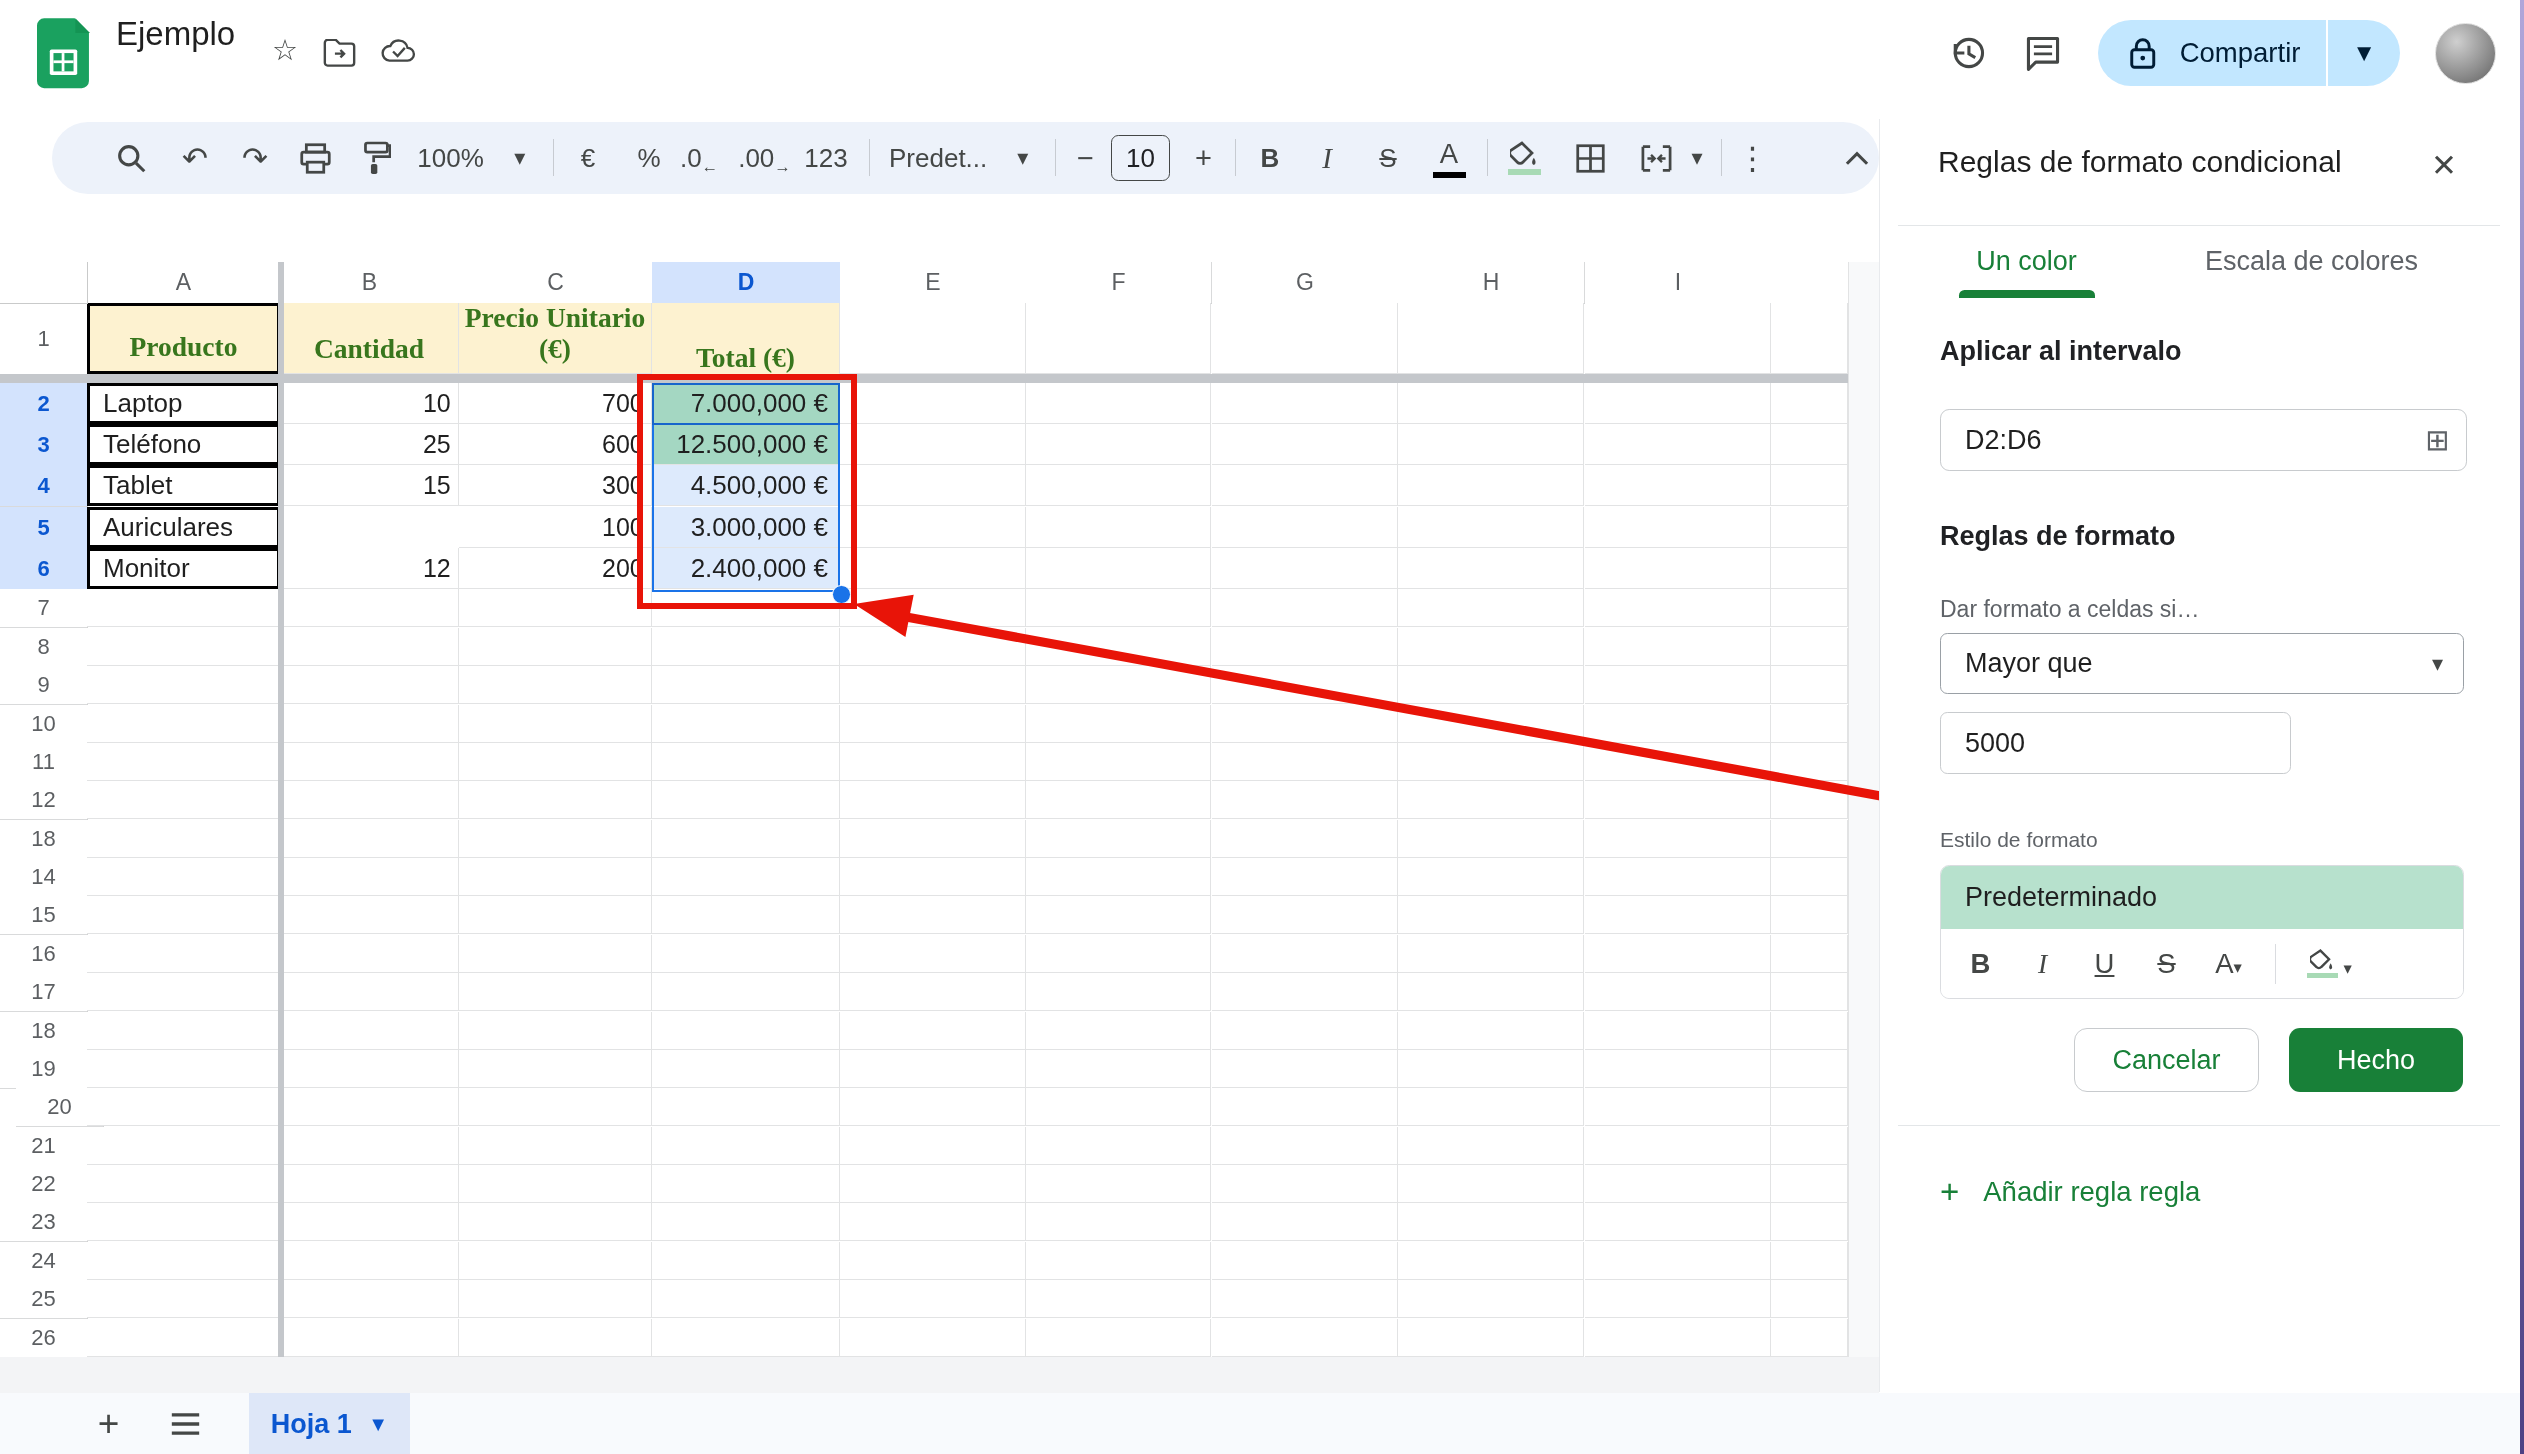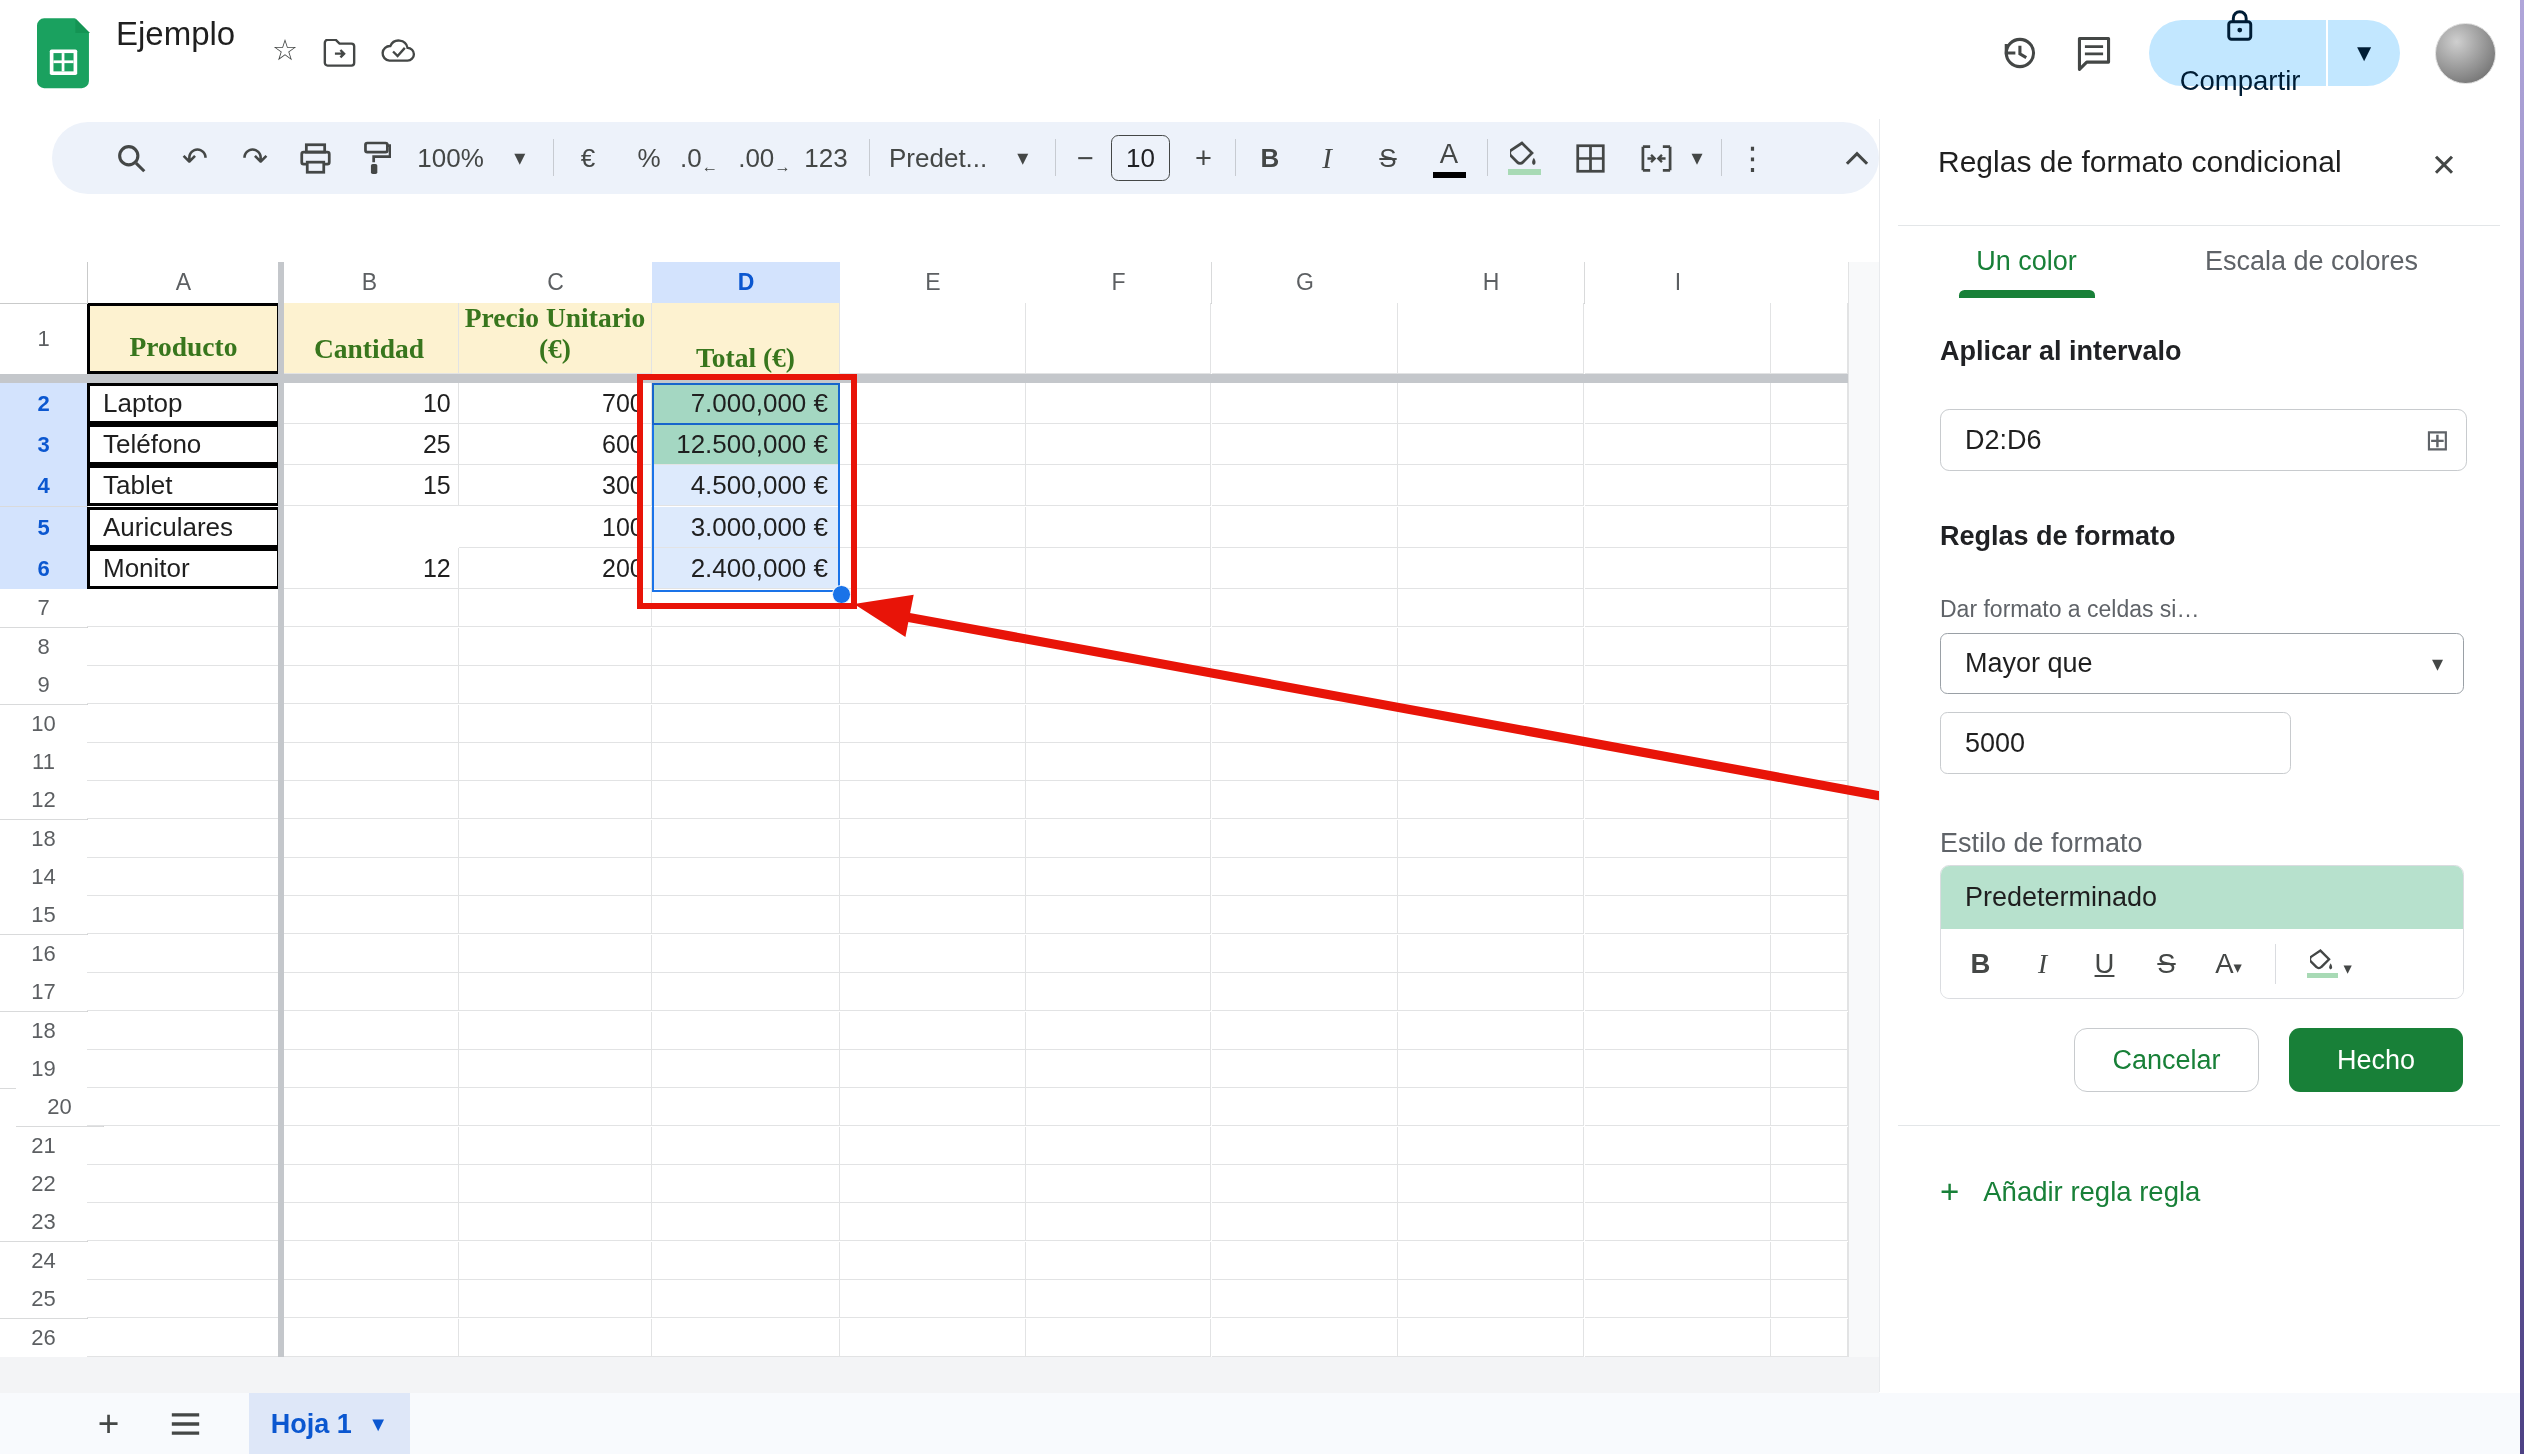--- a/index.html
+++ b/index.html
@@ -9,21 +9,21 @@
   svg{display:block;}
 
   
   #topbar{left:0;top:0;width:2525px;height:119px;background:#fff;}
   #logo{left:37px;top:18.4px;width:53px;height:72px;}
   #doc-title{left:116px;top:14.7px;font-size:33px;color:#1f1f1f;}
   .title-ico{top:33px;font-size:29px;color:#444746;}
   #menubar{left:112px;top:68px;height:42px;display:flex;gap:0;}
   #top-right{right:29px;top:20px;display:flex;align-items:center;gap:35px;}
   #share-btn{background:#c2e7ff;border-radius:46px;height:66px;display:flex;align-items:center;color:#001d35;}
-  #share-main{display:flex;align-items:center;gap:23px;padding:0 26px 0 31px;flex-direction:column;}
+  #share-main{display:flex;align-items:center;gap:23px;padding:0 26px 0 31px;}
   #share-label{font-size:27.5px;font-weight:500;}
   #share-divider{width:1.8px;height:66px;background:#fff;}
   #share-caret{padding:0 24px;font-size:24px;color:#001d35;}
   #avatar{width:59px;height:59px;border-radius:50%;background:radial-gradient(circle at 35% 30%,#cfcfcf,#8d8d8d 60%,#5f5f5f);border:0.9px solid #ddd;}
 
   
   #toolbar{left:52px;top:122px;width:1827px;height:72px;background:#edf2fa;border-radius:40px;}
   .ti{position:absolute;top:0;height:72px;display:flex;align-items:center;justify-content:center;color:#444746;}
   .tsep{position:absolute;top:17.4px;width:0.9px;height:37px;background:#c7cbd1;}
   .tt{font-size:26px;color:#444746;}
@@ -74,21 +74,21 @@
   #apply-label{left:60px;top:217px;font-size:27px;font-weight:600;color:#202124;}
   #range-box{left:60px;top:290px;width:527px;height:62px;border:1.8px solid #c8cbce;border-radius:9.2px;box-sizing:border-box;display:flex;align-items:center;justify-content:space-between;padding:0 16.5px 0 24px;}
   #range-value{font-size:27px;color:#1f1f1f;}
   #range-grid-icon{font-size:29px;color:#5f6368;}
   #rules-label{left:60px;top:402px;font-size:27px;font-weight:600;color:#202124;}
   #cond-label{left:60px;top:477px;font-size:23px;color:#5f6368;}
   #cond-select{left:60px;top:514px;width:524px;height:61px;border:1.8px solid #9aa0a6;border-radius:7.3px;box-sizing:border-box;display:flex;align-items:center;justify-content:space-between;padding:0 20px 0 24px;}
   #cond-value{font-size:27px;color:#1f1f1f;}
   #thresh-box{left:60px;top:593px;width:351px;height:62px;border:1.8px solid #c8cbce;border-radius:7.3px;box-sizing:border-box;display:flex;align-items:center;padding:0 24px;}
   #thresh-value{font-size:27px;color:#1f1f1f;}
-  #style-label{left:60px;top:709px;font-size:27px;color:#5f6368;}
+  #style-label{left:60px;top:709px;font-size:21px;color:#5f6368;}
   #style-card{left:60px;top:746px;width:524px;height:134px;border:1.8px solid #dadce0;border-radius:9.2px;box-sizing:border-box;overflow:hidden;}
   #style-preview{height:63px;background:#b7e1cd;display:flex;align-items:center;padding-left:24px;font-size:27px;color:#1f1f1f;}
   #style-toolbar{height:69px;background:#fff;display:flex;align-items:center;gap:31px;padding-left:24px;color:#444746;font-size:27.5px;}
   .sb{width:31px;text-align:center;}
   #style-sep{width:0.9px;height:40px;background:#dadce0;}
   #cancel-btn{left:194px;top:909px;width:185px;height:64px;border:1.8px solid #c8cbce;border-radius:13px;background:#fff;box-sizing:border-box;display:flex;align-items:center;justify-content:center;font-size:27px;font-weight:500;color:#188038;}
   #done-btn{left:409px;top:909px;width:174px;height:64px;border-radius:11px;background:#188038;display:flex;align-items:center;justify-content:center;font-size:27px;font-weight:500;color:#fff;}
   #panel-div2{left:18.4px;top:1006px;width:602px;height:0.9px;background:#e3e6e8;}
   #add-rule{left:60px;top:1054px;display:flex;align-items:center;gap:24px;color:#188038;font-size:27.5px;font-weight:500;}
   #add-plus{font-size:33px;}

